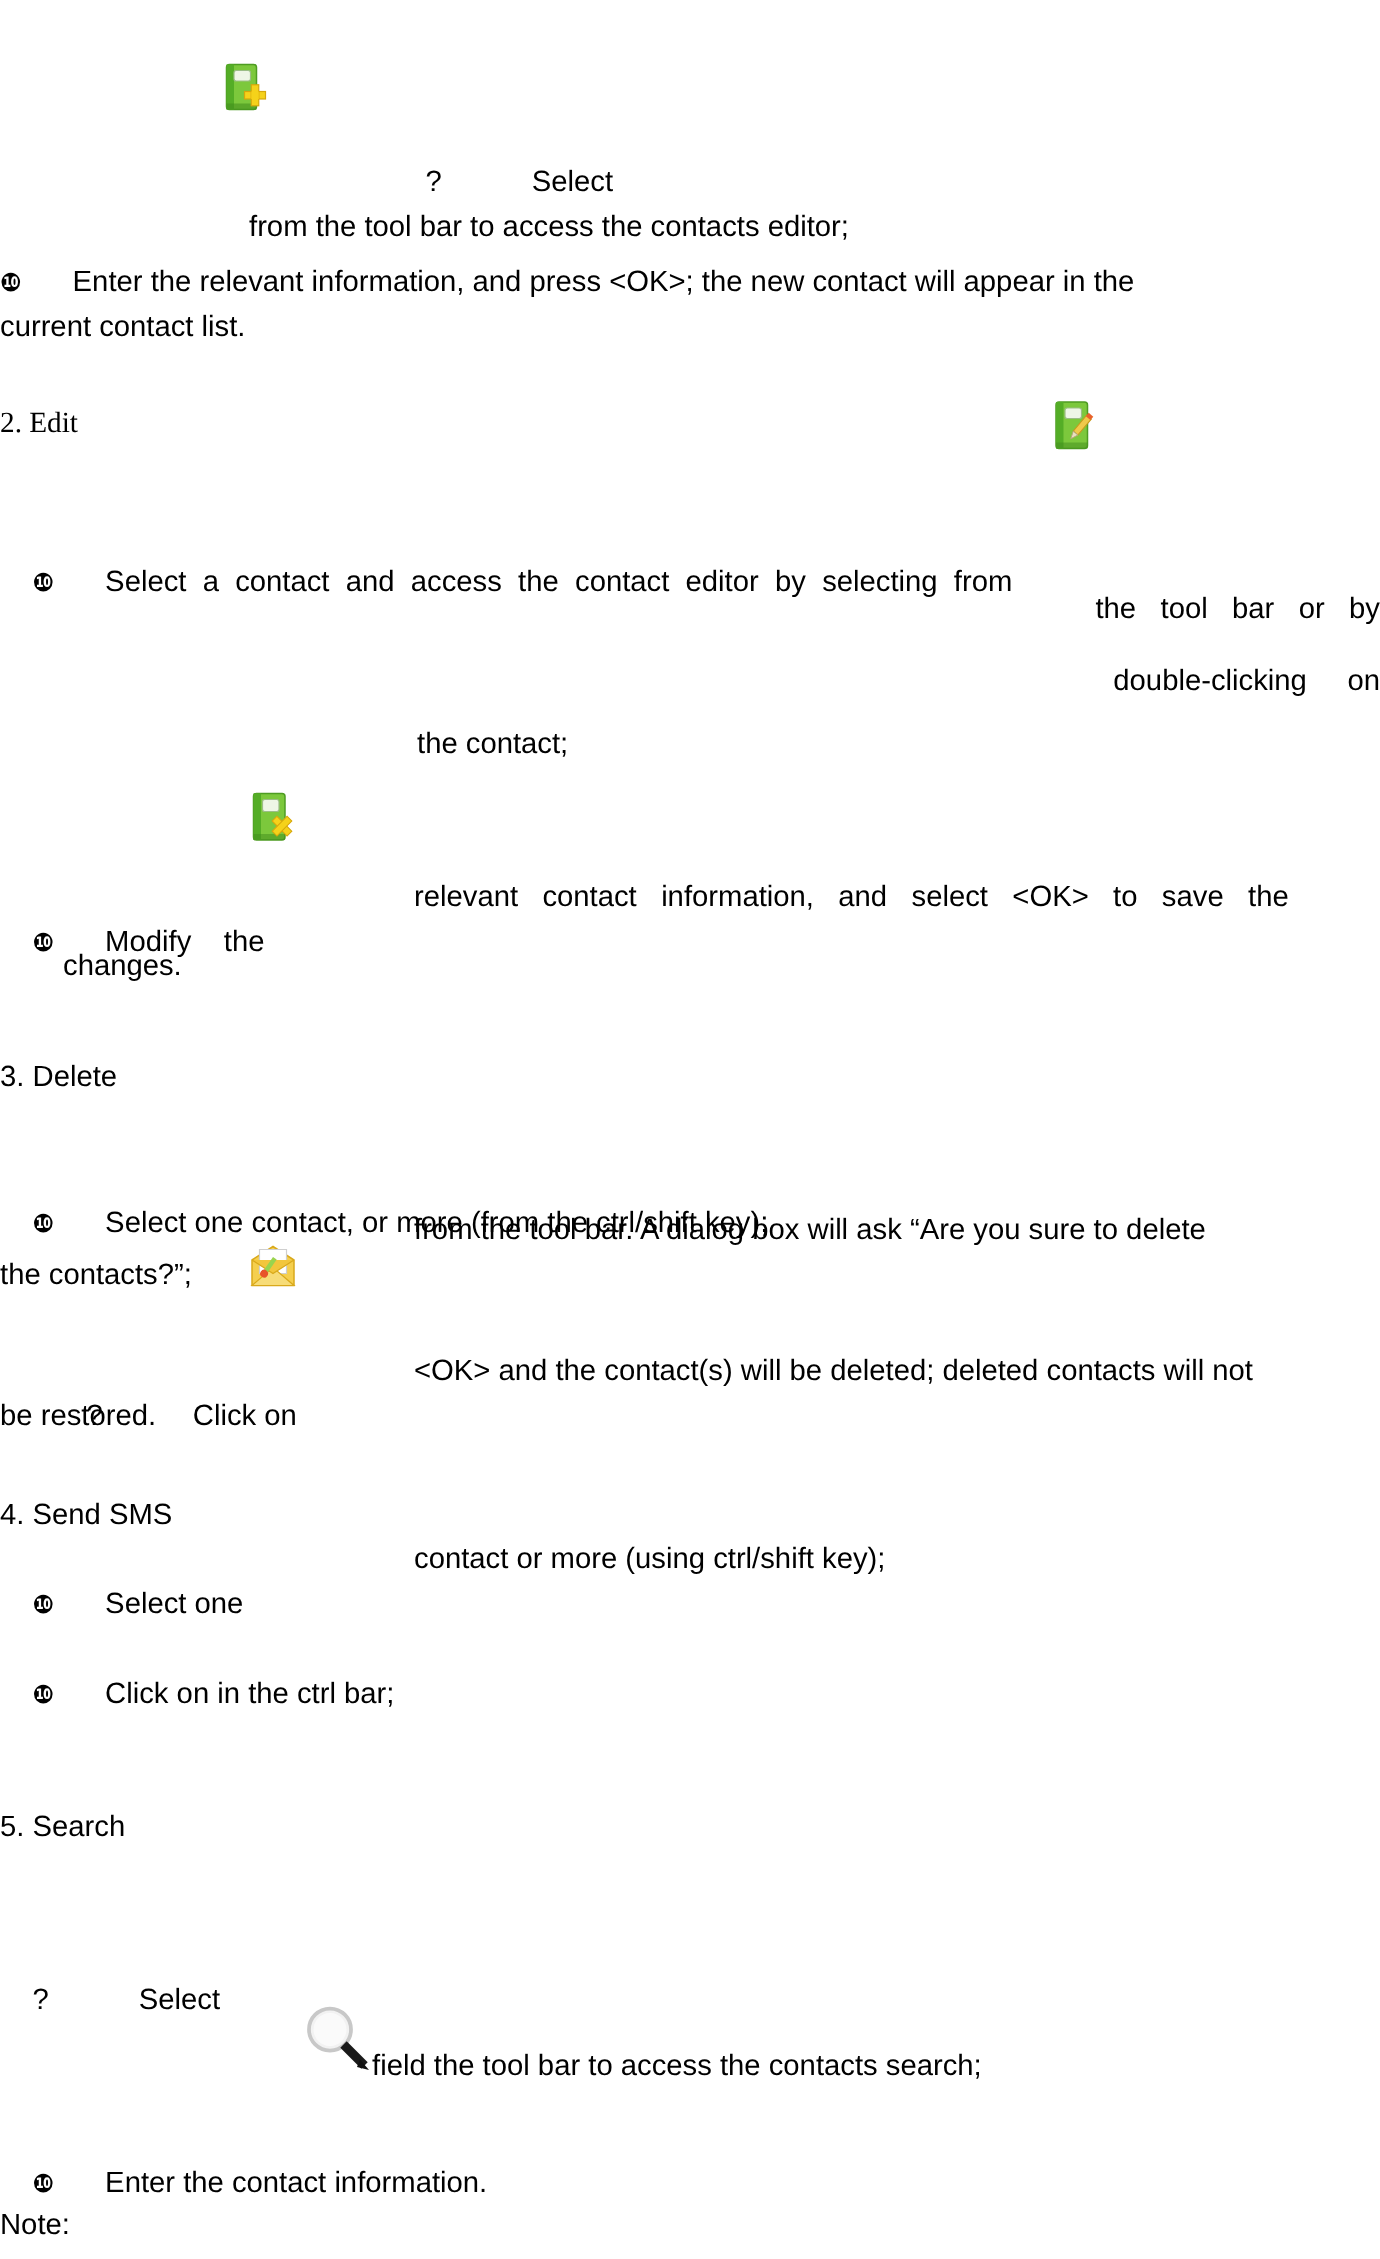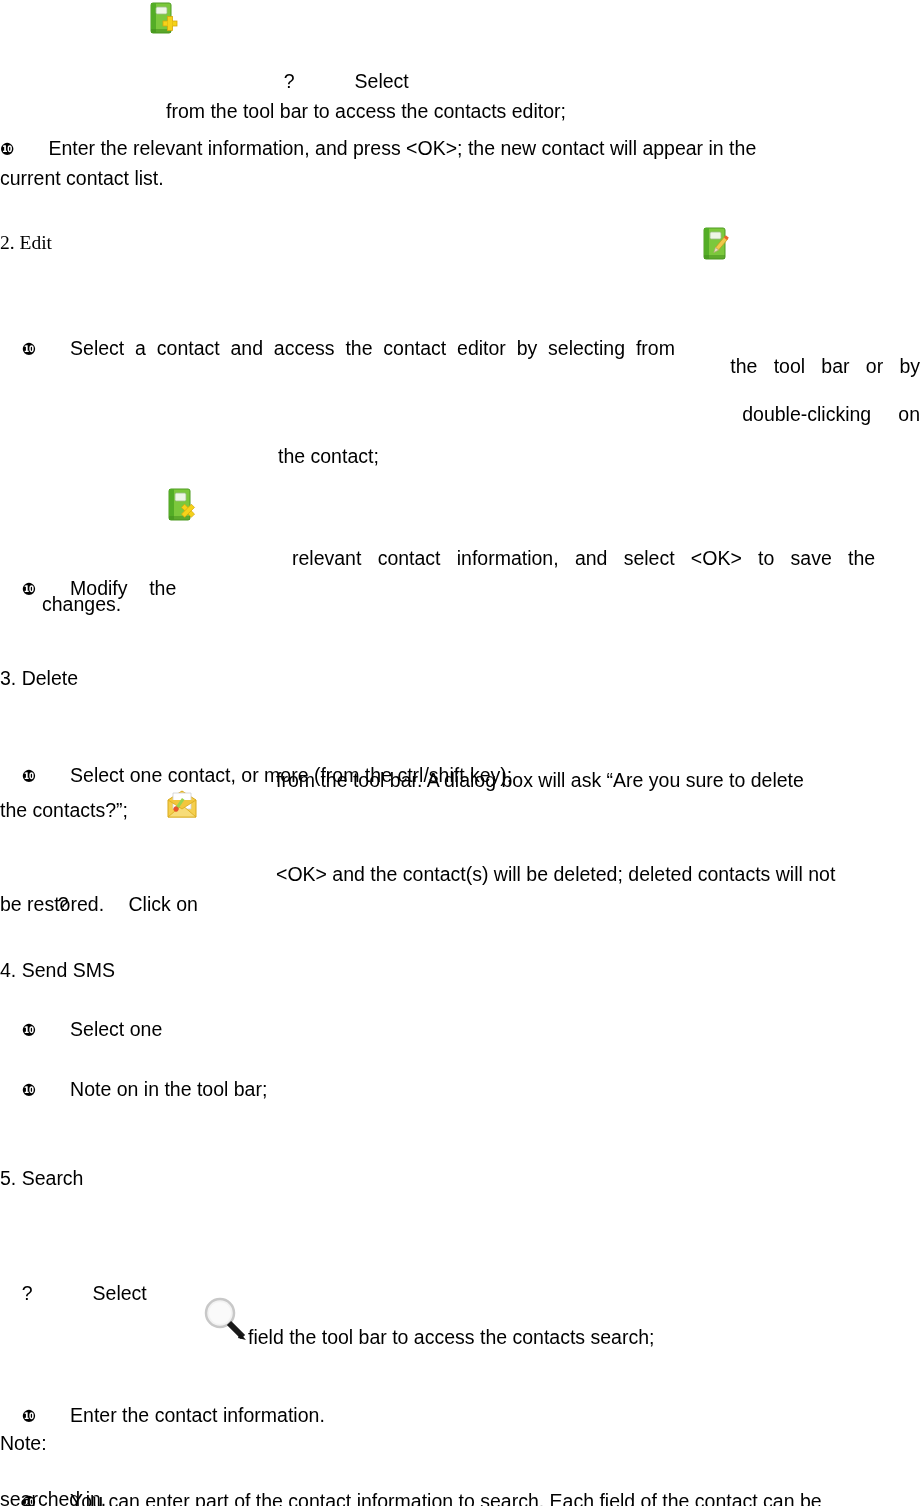--- a/index.html
+++ b/index.html
@@ -12,20 +12,21 @@
     height: 1506px;
     font-family: "Liberation Sans", sans-serif;
     color: #000000;
     position: relative;
     overflow: hidden;
   }
   .page {
     position: relative;
     width: 920px;
     height: 1350px;
+    margin-top: 40px;
   }
   
   .blk {
     position: absolute;
     font-size: 19.5px;
     line-height: 30px;
     color: #000;
     white-space: pre;
   }
   .blk.wrap { white-space: normal; }
@@ -115,21 +116,21 @@
       <g transform="translate(17,18)">
         <rect x="-1" y="3.5" width="14" height="4.5" fill="#f5d21a" stroke="#d6a70c" stroke-width="0.7" transform="rotate(45 6 5.75)"></rect>
         <rect x="-1" y="3.5" width="14" height="4.5" fill="#f5d21a" stroke="#d6a70c" stroke-width="0.7" transform="rotate(-45 6 5.75)"></rect>
       </g>
     </svg>
   </span>
 
   <div class="blk" style="left:0px; top:543px;">
     <span class="bullet">❿</span><span class="gap-sm"></span><span>Modify    the</span>
   </div>
-  <div class="blk" style="left:292px; top:543px;">relevant   contact   information,   and   select   &lt;OK&gt;   to   save   the</div>
+  <div class="blk" style="left:276px; top:543px;">relevant   contact   information,   and   select   &lt;OK&gt;   to   save   the</div>
 
   <div class="blk" style="left:42px; top:589px;">changes.</div>
 
   <div class="blk" style="left:0px; top:663px;">3. Delete</div>
 
   <div class="blk" style="left:0px; top:730px;">
     <span class="bullet">❿</span><span class="gap-sm"></span><span>Select one contact, or more (from the ctrl/shift key);</span>
   </div>
 
   <div class="blk" style="left:276px; top:765px;">from the tool bar. A dialog box will ask “Are you sure to delete</div>
@@ -154,23 +155,24 @@
   </div>
   <div class="blk" style="left:276px; top:859px;">&lt;OK&gt; and the contact(s) will be deleted; deleted contacts will not</div>
 
   <div class="blk" style="left:0px; top:889px;">be restored.</div>
 
   <div class="blk" style="left:0px; top:955px;">4. Send SMS</div>
 
   <div class="blk" style="left:0px; top:984px;">
     <span class="bullet">❿</span><span class="gap-sm"></span><span>Select one</span>
   </div>
+  <div class="blk" style="left:276px; top:984px;">contact or more (using ctrl/shift key);</div>
 
   <div class="blk" style="left:0px; top:1044px;">
-    <span class="bullet">❿</span><span class="gap-sm"></span><span>Note on in the tool bar;</span>
+    <span class="bullet">❿</span><span class="gap-sm"></span><span>Click on in the ctrl bar;</span>
   </div>
 
 
   <div class="blk" style="left:0px; top:1163px;">5. Search</div>
 
   <div class="blk" style="left:0px; top:1248px;">
     <span class="qmark">?</span><span class="gap-md"></span><span>Select</span>
   </div>
 
   <span class="icon" style="left:200px; top:1296px;">

